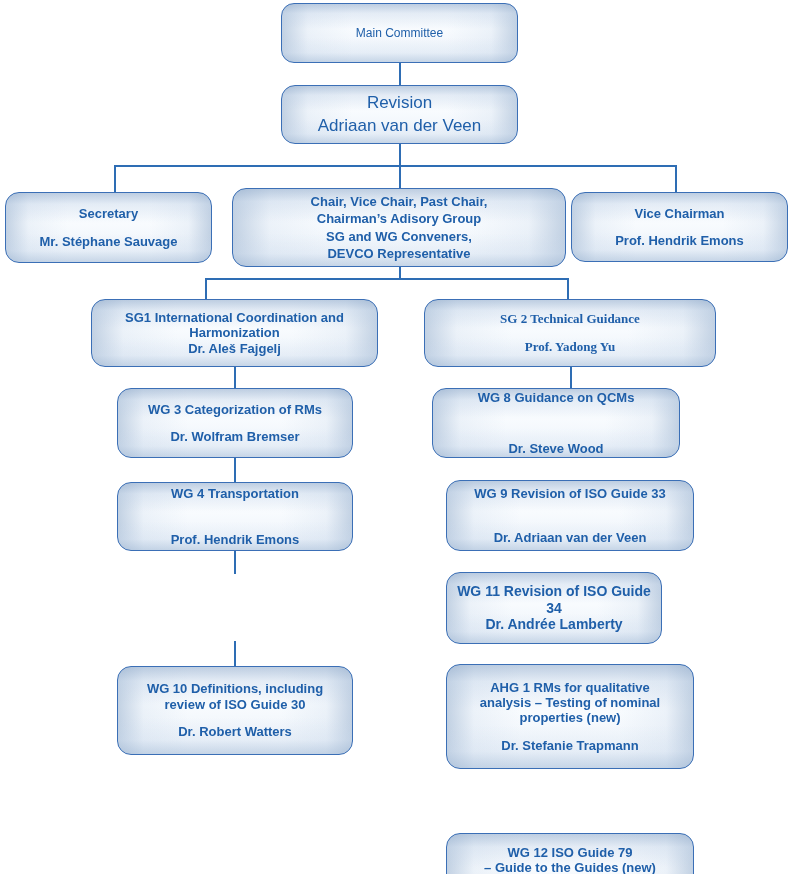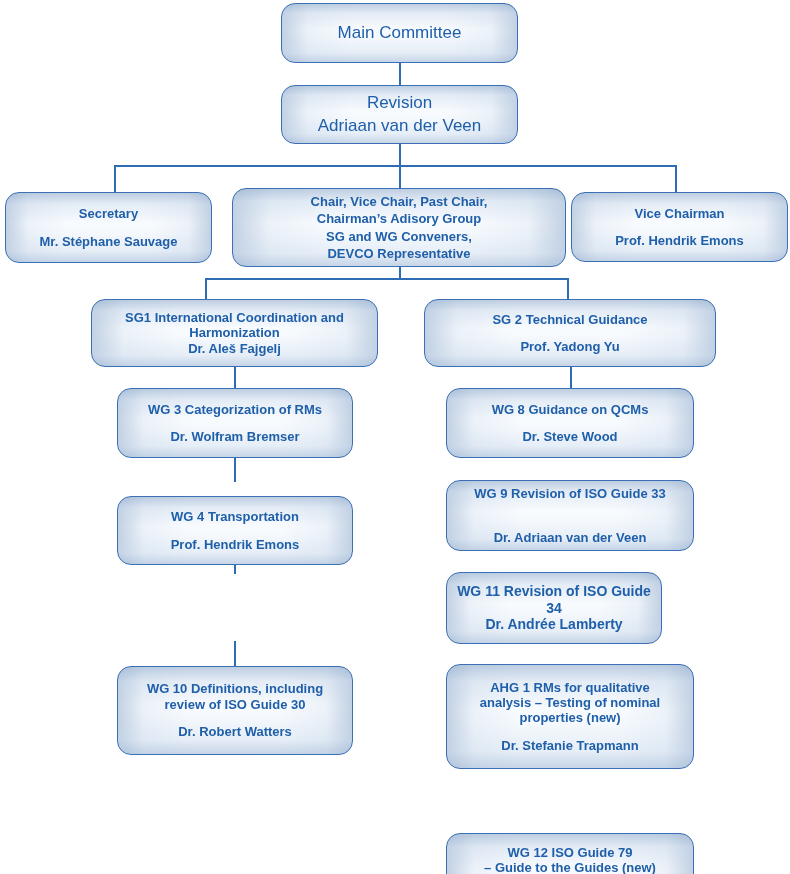--- a/index.html
+++ b/index.html
@@ -71,21 +71,21 @@
   <div class="ln v" style="left:205px;top:278px;height:21px;"></div>
   <div class="ln v" style="left:567px;top:278px;height:21px;"></div>
 
   <div class="ln v" style="left:234px;top:366px;height:22px;"></div>
   <div class="ln v" style="left:234px;top:458px;height:24px;"></div>
   <div class="ln v" style="left:234px;top:551px;height:23px;"></div>
   <div class="ln v" style="left:234px;top:641px;height:25px;"></div>
 
   <div class="ln v" style="left:570px;top:366px;height:22px;"></div>
 
-  <div class="box" style="left:281px;top:3px;width:237px;height:60px;font-size:17px;">
+  <div class="box" style="left:281px;top:3px;width:237px;height:60px;font-size:12px;border-radius:13px;">
     <span class="ttl reg">Main Committee</span>
   </div>
 
   <div class="box" style="left:281px;top:85px;width:237px;height:59px;font-size:17px;line-height:1.3;">
     <span class="ttl reg">Revision</span>
     <span class="ttl reg">Adriaan van der Veen</span>
   </div>
 
   <div class="box" style="left:5px;top:192px;width:207px;height:71px;font-size:13px;">
     <span class="ttl b">Secretary</span>
@@ -105,47 +105,47 @@
     <span class="line-gap"></span>
     <span class="ttl b">Prof. Hendrik Emons</span>
   </div>
 
   <div class="box tight" style="left:91px;top:299px;width:287px;height:68px;font-size:13px;">
     <span class="ttl b">SG1 International Coordination and</span>
     <span class="ttl b">Harmonization</span>
     <span class="ttl b">Dr. Aleš Fajgelj</span>
   </div>
 
-  <div class="box" style="left:424px;top:299px;width:292px;height:68px;font-size:13px;">
+  <div class="box" style="left:424px;top:299px;width:292px;height:68px;font-size:13px;font-family:Liberation Serif, serif;">
     <span class="ttl b">SG 2 Technical Guidance</span>
     <span class="line-gap"></span>
     <span class="ttl b">Prof. Yadong Yu</span>
   </div>
 
   <div class="box" style="left:117px;top:388px;width:236px;height:70px;font-size:13px;">
     <span class="ttl b">WG 3 Categorization of RMs</span>
     <span class="line-gap"></span>
     <span class="ttl b">Dr. Wolfram Bremser</span>
   </div>
 
-  <div class="box" style="left:117px;top:496px;width:236px;height:69px;font-size:13px;">
+  <div class="box" style="left:117px;top:482px;width:236px;height:69px;font-size:13px;gap:9px;">
     <span class="ttl b">WG 4 Transportation</span>
     <span class="line-gap"></span>
     <span class="ttl b">Prof. Hendrik Emons</span>
   </div>
 
 
   <div class="box tight" style="left:117px;top:666px;width:236px;height:89px;font-size:13px;">
     <span class="ttl b">WG 10 Definitions, including</span>
     <span class="ttl b">review of ISO Guide 30</span>
     <span class="line-gap"></span>
     <span class="ttl b">Dr. Robert Watters</span>
   </div>
 
-  <div class="box" style="left:446px;top:388px;width:248px;height:70px;font-size:13px;">
+  <div class="box" style="left:432px;top:388px;width:248px;height:70px;font-size:13px;gap:12px;">
     <span class="ttl b">WG 8 Guidance on QCMs</span>
     <span class="line-gap"></span>
     <span class="ttl b">Dr. Steve Wood</span>
   </div>
 
   <div class="box" style="left:446px;top:480px;width:248px;height:71px;font-size:13px;gap:8px;">
     <span class="ttl b">WG 9 Revision of ISO Guide 33</span>
     <span class="line-gap"></span>
     <span class="ttl b">Dr. Adriaan van der Veen</span>
   </div>

